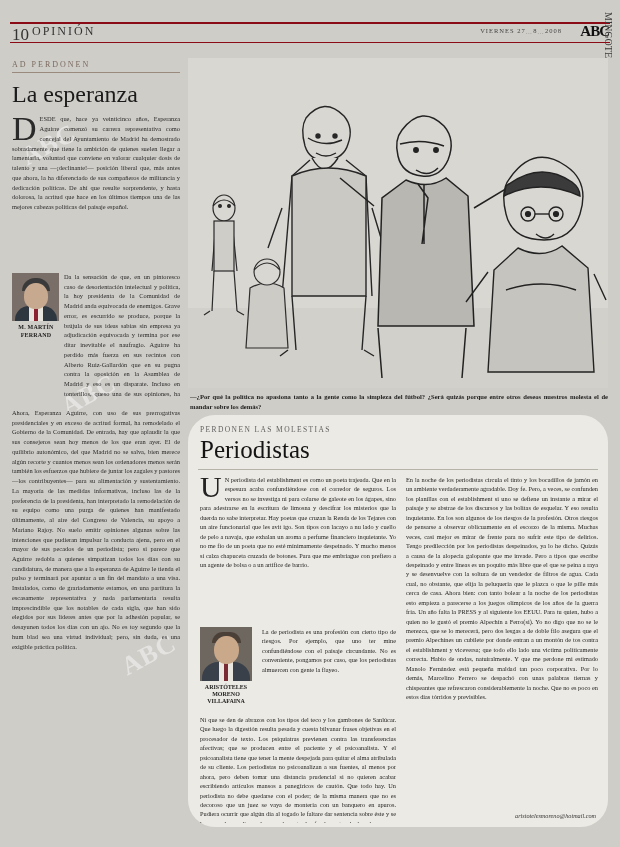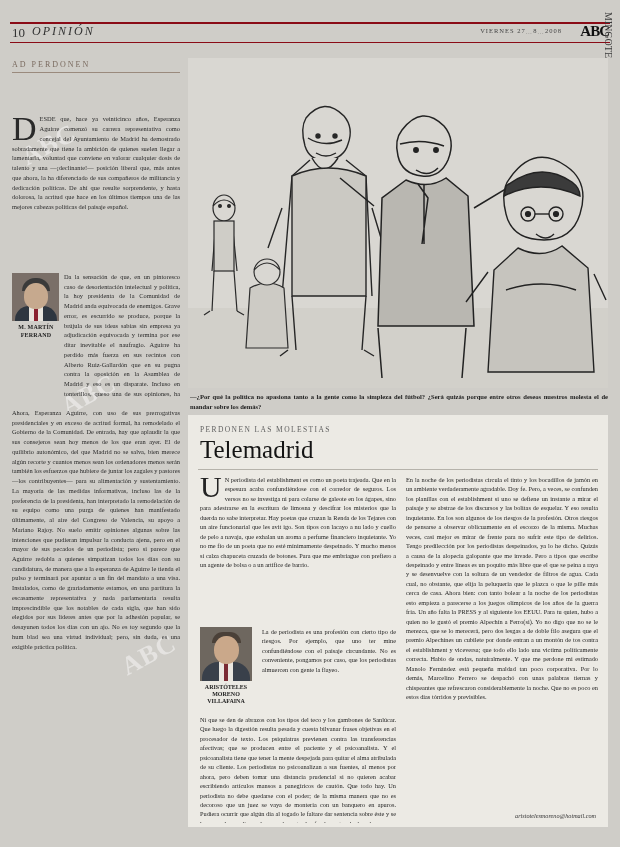--- a/index.html
+++ b/index.html
@@ -4,22 +4,22 @@
 <style>
   html,body{margin:0;padding:0;background:#c8c6c1;}
   body{width:620px;height:847px;overflow:hidden;font-family:"Liberation Serif",serif;color:#222;}
   .page{position:relative;width:620px;height:847px;background:#cfcdc8;}
   
   .wm{position:absolute;font-family:"Liberation Serif",serif;font-weight:bold;color:rgba(255,255,255,0.45);
       font-size:26px;letter-spacing:1px;pointer-events:none;user-select:none;transform:rotate(-28deg);}
   
   .topbar{position:absolute;left:0;top:22px;width:620px;height:22px;}
   .topline{position:absolute;left:10px;right:10px;top:0;height:2px;background:#8a0b16;}
-  .folio{position:absolute;left:12px;top:3px;font-size:13px;color:#333;font-family:"Liberation Serif",serif;}
-  .section{position:absolute;left:32px;top:2px;font-size:12px;letter-spacing:2px;color:#333;font-style:italic;}
+  .folio{position:absolute;left:12px;top:3px;font-size:17px;color:#333;font-family:"Liberation Serif",serif;}
+  .section{position:absolute;left:32px;top:2px;font-size:12px;letter-spacing:2px;color:#333;}
   .dateline{position:absolute;right:58px;top:5px;font-size:6.5px;letter-spacing:1px;color:#444;}
   .abclogo{position:absolute;right:11px;top:1px;font-size:15px;font-weight:bold;letter-spacing:-1px;color:#111;
            font-family:"Liberation Serif",serif;}
   .botline{position:absolute;left:10px;right:10px;top:20px;height:1px;background:#8a0b16;}
 
   
   .adlib{position:absolute;left:12px;top:60px;width:168px;}
   .kicker{font-size:8px;letter-spacing:2px;color:#7a6a5f;border-bottom:1px solid #9a8a7d;padding-bottom:3px;}
   .headline{font-size:24px;line-height:1.02;margin-top:9px;color:#1b1b1b;font-family:"Liberation Serif",serif;}
   .body{font-size:6.4px;line-height:1.52;text-align:justify;color:#2a2a2a;margin-top:8px;
@@ -38,21 +38,21 @@
   .adlib-rest{position:absolute;left:12px;top:408px;width:168px;}
 
   
   .cartoon{position:absolute;left:188px;top:58px;width:420px;height:330px;background:#d9d7d2;overflow:hidden;}
   .cart-caption{position:absolute;left:190px;top:392px;width:418px;font-size:6.6px;line-height:1.45;color:#1d1d1d;
                 font-weight:bold;text-align:justify;}
   .sigart{position:absolute;right:6px;top:58px;font-size:10px;color:#3a3a3a;transform:rotate(90deg);
           transform-origin:right top;font-family:"Liberation Serif",serif;}
 
   
-  .lower{position:absolute;left:188px;top:415px;width:420px;height:412px;background:#eceae4;}
+  .lower{position:absolute;left:188px;top:415px;width:420px;height:412px;background:#eceae4;border-radius:27px;}
   .low-kick{position:absolute;left:12px;top:10px;font-size:7.5px;letter-spacing:1.4px;color:#5f5f5f;}
   .low-head{position:absolute;left:12px;top:22px;font-size:25px;line-height:1;color:#141414;}
   .lrule{position:absolute;left:10px;right:10px;top:54px;height:1px;background:#b5b2aa;}
   .lcol{position:absolute;font-size:6.3px;line-height:1.5;text-align:justify;color:#232323;}
   .lcolA{left:12px;top:60px;width:196px;}
   .lcolB{left:218px;top:60px;width:192px;}
   .ldrop{float:left;font-size:30px;line-height:24px;padding-right:3px;font-family:"Liberation Serif",serif;}
   .col-photo{position:absolute;left:12px;top:212px;width:52px;height:54px;background:#6e675f;overflow:hidden;}
   .cp-face{position:absolute;left:14px;top:9px;width:25px;height:28px;border-radius:48%;background:#caa88a;}
   .cp-hair{position:absolute;left:12px;top:5px;width:29px;height:11px;border-radius:12px 12px 0 0;background:#4a4038;}
@@ -83,21 +83,21 @@
     <div class="folio">10</div>
     <div class="section">OPINIÓN</div>
     <div class="dateline">VIERNES 27﹍8﹍2008</div>
     <div class="abclogo">ABC</div>
     <div class="botline"></div>
   </div>
 
   <div class="adlib">
     <div class="kicker">AD PERDONEN</div>
     <div class="headline">
-      <br>
+      <span>La esperanza</span><br>
     </div>
     <div class="body dropwrap" style="height:205px;overflow:hidden;">
       <span class="dropcap">D</span>
       <span>ESDE que, hace ya veinticinco años, Esperanza Aguirre comenzó su carrera representativa como concejal del Ayuntamiento de Madrid ha demostrado sobradamente que tiene la ambición de quienes suelen llegar a lamentarla, voluntad que conviene en valorar cualquier dosis de talento y una —¡declinante!— posición liberal que, más antes que ahora, la ha diferenciado de sus compañeros de militancia y dedicación políticas. De ahí que resulte sorprendente, y hasta dolorosa, la acritud que hace en los últimos tiempos una de las mejores cabezas políticas del paisaje español.</span>
     </div>
   </div>
 
   <div class="author-photo">
     <div class="ph-body"></div>
       <div class="ph-shirt"></div>
@@ -178,21 +178,21 @@
         <circle cx="79" cy="214" r="13" fill="#d9d7d2"></circle>
         <path d="M66 212 q13 -14 26 0"></path>
       </g>
     </svg>
   </div>
   <div class="sigart">MINGOTE</div>
   <div class="cart-caption">—¿Por qué la política no apasiona tanto a la gente como la simpleza del fútbol? ¿Será quizás porque entre otros deseos nuestros molesta el de mandar sobre los demás?</div>
 
   <div class="lower">
     <div class="low-kick">PERDONEN LAS MOLESTIAS</div>
-    <div class="low-head">Telemadrid</div>
+    <div class="low-head">Periodistas</div>
     <div class="lrule"></div>
 
     <div class="lcol lcolA" style="height:146px;overflow:hidden;">
       <span class="ldrop">U</span>
       <span>N periodista del establishment es como un poeta trajeada. Que en la espesura acaba confundiéndose con el corredor de seguros. Los versos no se investiga ni para colarse de galeote en los ágapes, sino para adestrarse en la escritura de limosna y descifrar los misterios que la duerda no sabe interpretar. Hay poetas que cruzan la Renda de los Tejares con un aire funcionarial que les avit igo. Son tipos con lacayo a nu lado y cuello de pelo a navaja, que exhalan un aroma a perfume financiero inquietante. Yo no me fío de un poeta que no esté mínimamente despeinado. Y mucho menos si calza chapuceta cruzada de botones. Para que me embriague con prefiero a un agente de bolsa o a un artífice de barrio.</span>
     </div>
 
     <div class="lcol" style="left:12px;top:206px;width:196px;height:0;overflow:hidden;"></div>
 
     <div class="col-photo">

